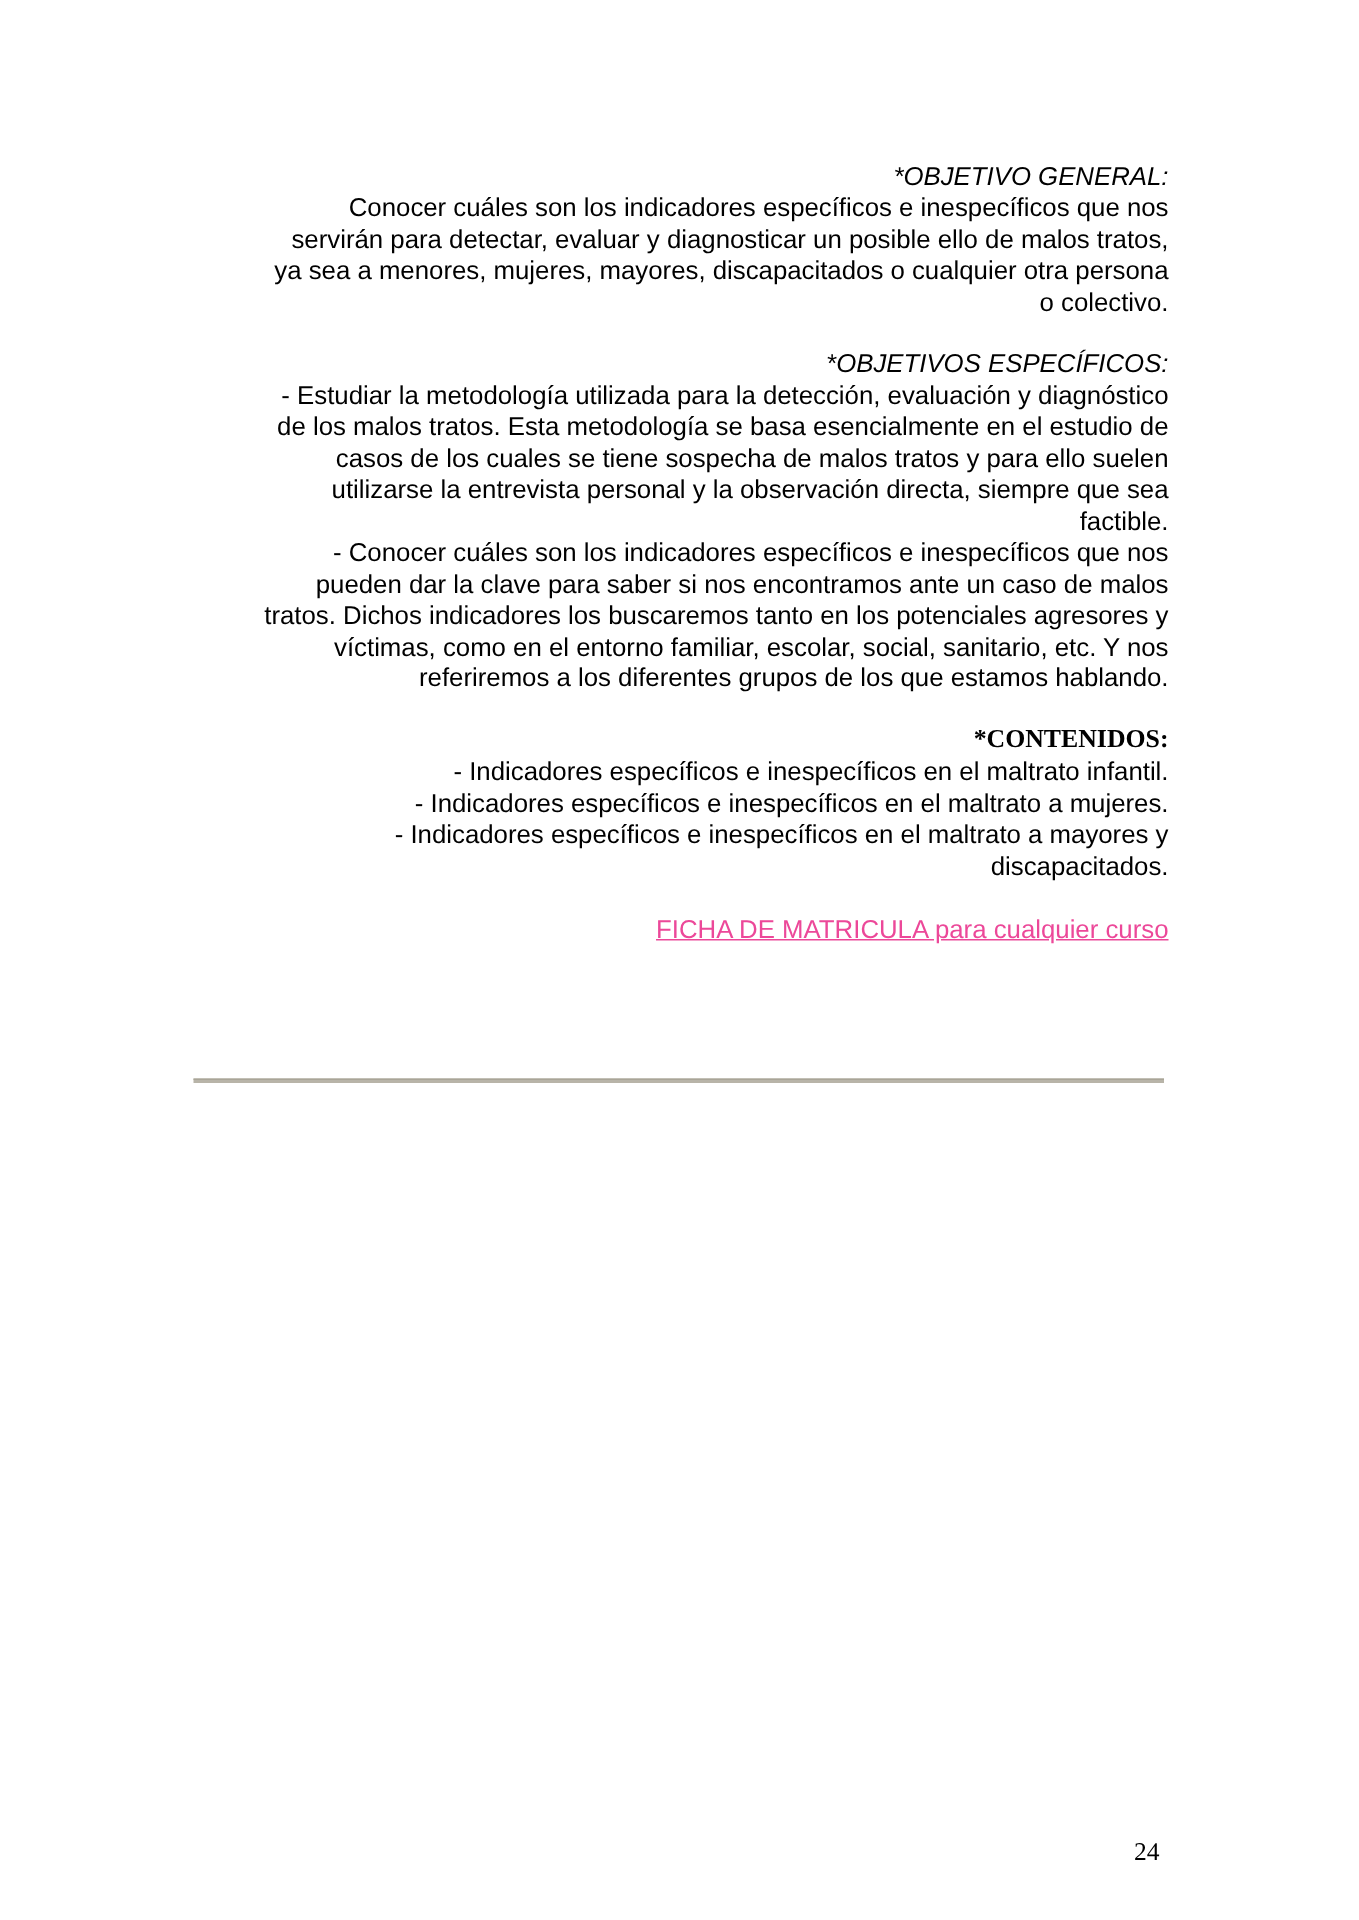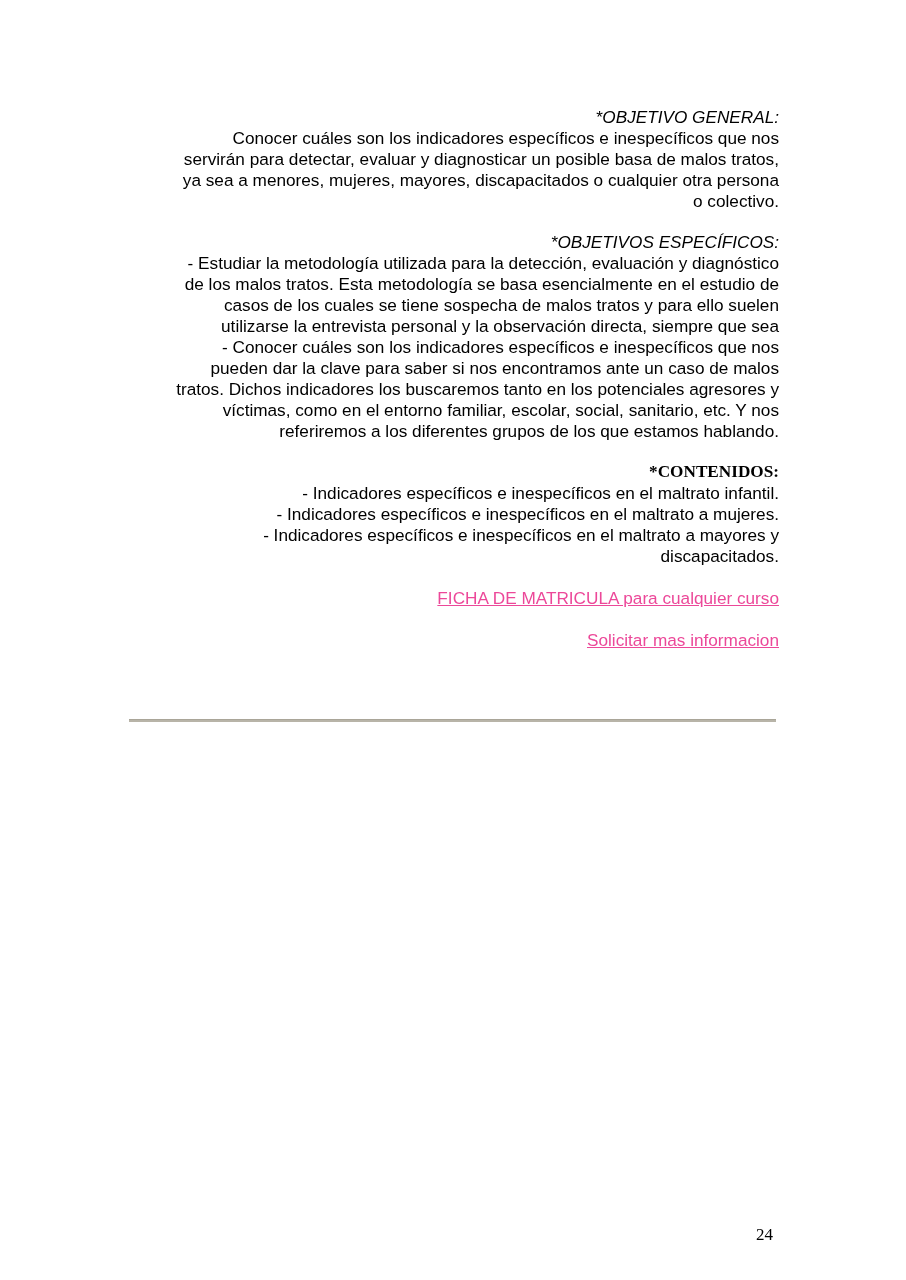--- a/index.html
+++ b/index.html
@@ -14,50 +14,48 @@
     .hr { position: absolute; left: 129px; top: 719px; width: 647px; height: 3px; background: #b8b4a8; border-top: 1px solid #a9a598; box-sizing: border-box; }
     .pagenum { position: absolute; left: 756px; top: 1205px; font-family: "Liberation Serif", serif; font-size: 17px; color: #000; margin-top: 20px; }
   </style>
 </head>
 <body>
 
 <div class="page">
   <section>
     <span class="line italic">*OBJETIVO GENERAL:</span>
     <span class="line">Conocer cuáles son los indicadores específicos e inespecíficos que nos</span>
-    <span class="line">servirán para detectar, evaluar y diagnosticar un posible basa de malos tratos,</span>
+    <span class="line">servirán para detectar, evaluar y diagnosticar un posible ello de malos tratos,</span>
     <span class="line">ya sea a menores, mujeres, mayores, discapacitados o cualquier otra persona</span>
     <span class="line">o colectivo.</span>
   </section>
   <div class="gap"></div>
   <section>
     <span class="line italic">*OBJETIVOS ESPECÍFICOS:</span>
     <span class="line">- Estudiar la metodología utilizada para la detección, evaluación y diagnóstico</span>
     <span class="line">de los malos tratos. Esta metodología se basa esencialmente en el estudio de</span>
     <span class="line">casos de los cuales se tiene sospecha de malos tratos y para ello suelen</span>
     <span class="line">utilizarse la entrevista personal y la observación directa, siempre que sea</span>
+    <span class="line">factible.</span>
     <span class="line">- Conocer cuáles son los indicadores específicos e inespecíficos que nos</span>
     <span class="line">pueden dar la clave para saber si nos encontramos ante un caso de malos</span>
     <span class="line">tratos. Dichos indicadores los buscaremos tanto en los potenciales agresores y</span>
     <span class="line">víctimas, como en el entorno familiar, escolar, social, sanitario, etc. Y nos</span>
     <span class="line">referiremos a los diferentes grupos de los que estamos hablando.</span>
   </section>
   <div class="gap"></div>
   <section>
     <span class="line bold">*CONTENIDOS:</span>
     <span class="line">- Indicadores específicos e inespecíficos en el maltrato infantil.</span>
     <span class="line">- Indicadores específicos e inespecíficos en el maltrato a mujeres.</span>
     <span class="line">- Indicadores específicos e inespecíficos en el maltrato a mayores y</span>
     <span class="line">discapacitados.</span>
   </section>
   <div class="gap"></div>
   <div class="line">
     <a class="link" href="#">FICHA DE MATRICULA para cualquier curso</a>
   </div>
   <div class="gap"></div>
-  <div class="line">
-    <a class="link" href="#">Solicitar mas informacion</a>
-  </div>
 </div>
 
 <div class="hr"></div>
 
 <div class="pagenum">24</div>
 
 </body></html>

